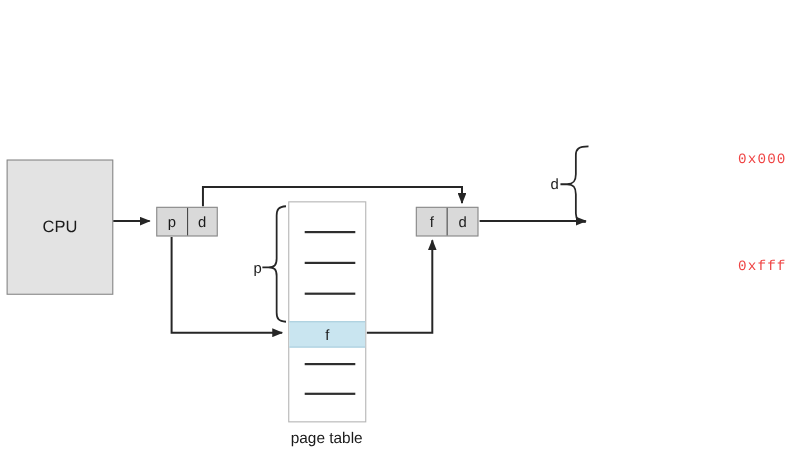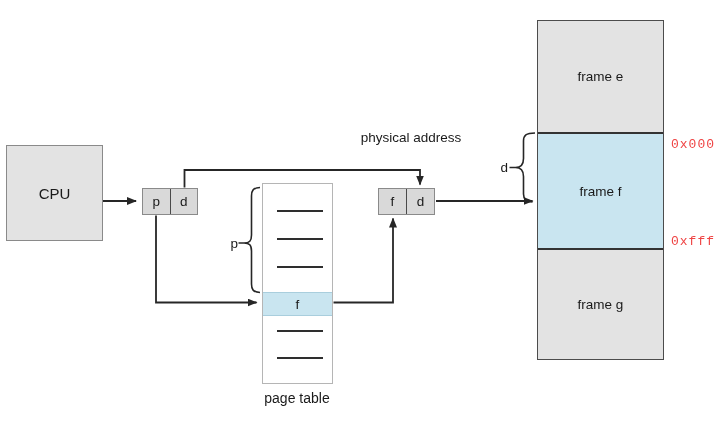--- a/index.html
+++ b/index.html
@@ -13,21 +13,21 @@
   }
   .stage { position: absolute; left: 0; top: 0; width: 720px; height: 431px; }
 
   .box {
     position: absolute;
     box-sizing: border-box;
     background: var(--box-gray, #e3e3e3);
     border: 1.5px solid var(--border-gray, #8a8a8a);
     display: flex; align-items: center; justify-content: center;
   }
-  .cpu-box { left: 6px; top: 145px; width: 97px; height: 96px; font-size: 15px; }
+  .cpu-box { left: 6px; top: 145px; width: 97px; height: 123px; font-size: 15px; }
 
   .caption {
     position: absolute; font-size: 13.5px; text-align: center; white-space: nowrap;
   }
 
   .addr-box {
     position: absolute; box-sizing: border-box;
     display: flex;
     border: 1px solid var(--border-gray, #8a8a8a);
     background: var(--cell-gray, #d9d9d9);
@@ -107,31 +107,25 @@
     <div class="pt-line" style="top:26px;"></div>
     <div class="pt-line" style="top:54px;"></div>
     <div class="pt-line" style="top:82px;"></div>
     <div class="pt-entry-f">f</div>
     <div class="pt-line" style="top:146px;"></div>
     <div class="pt-line" style="top:173px;"></div>
   </div>
   <div class="caption" style="left:227px; top:390px; width:140px; font-size:14px;">page table</div>
   <div class="bracket-label" style="left:224px; top:236px; width:14px; text-align:right;">p</div>
 
-  <div class="caption" style="left:341px; top:130px; width:140px;">physical address</div>
   <div class="addr-box" style="left:378px; top:188px;">
     <div class="addr-cell first">f</div>
     <div class="addr-cell">d</div>
   </div>
 
-  <div class="memory">
-    <div class="frame f-e">frame e</div>
-    <div class="frame f-f blue divided">frame f</div>
-    <div class="frame f-g divided">frame g</div>
-  </div>
   <div class="mono" style="left:671px; top:137px;">0x000</div>
   <div class="mono" style="left:671px; top:234px;">0xfff</div>
   <div class="bracket-label" style="left:494px; top:160px; width:14px; text-align:right;">d</div>
 
   <svg class="overlay" width="720" height="431" viewBox="0 0 720 431">
     <defs>
       <marker id="arr" viewBox="0 0 10 8" refX="9" refY="4" markerWidth="10" markerHeight="8" markerUnits="userSpaceOnUse" orient="auto-start-reverse">
         <path class="arrowhead" d="M0,0 L10,4 L0,8 z"></path>
       </marker>
     </defs>

